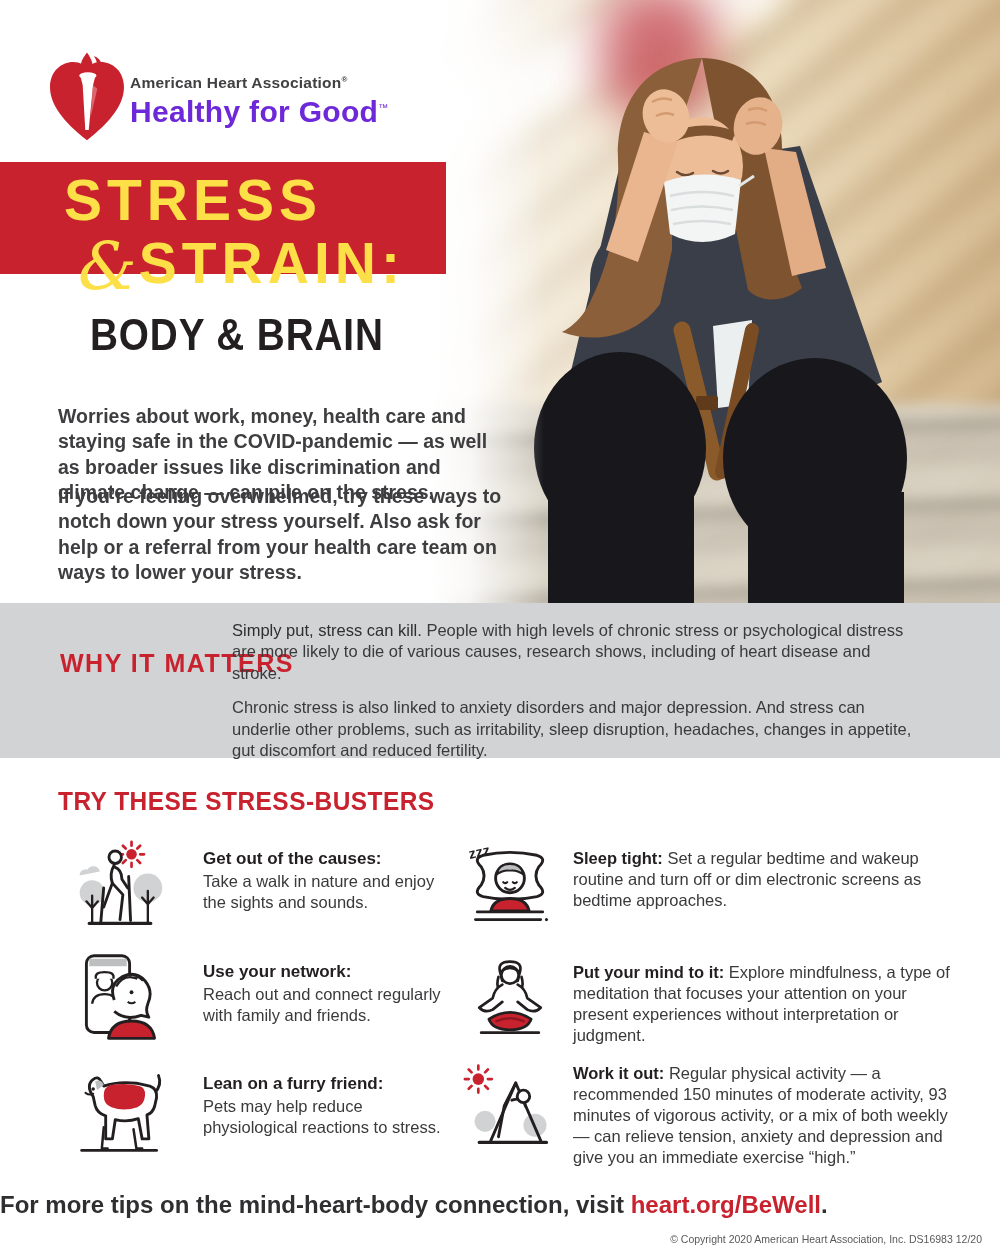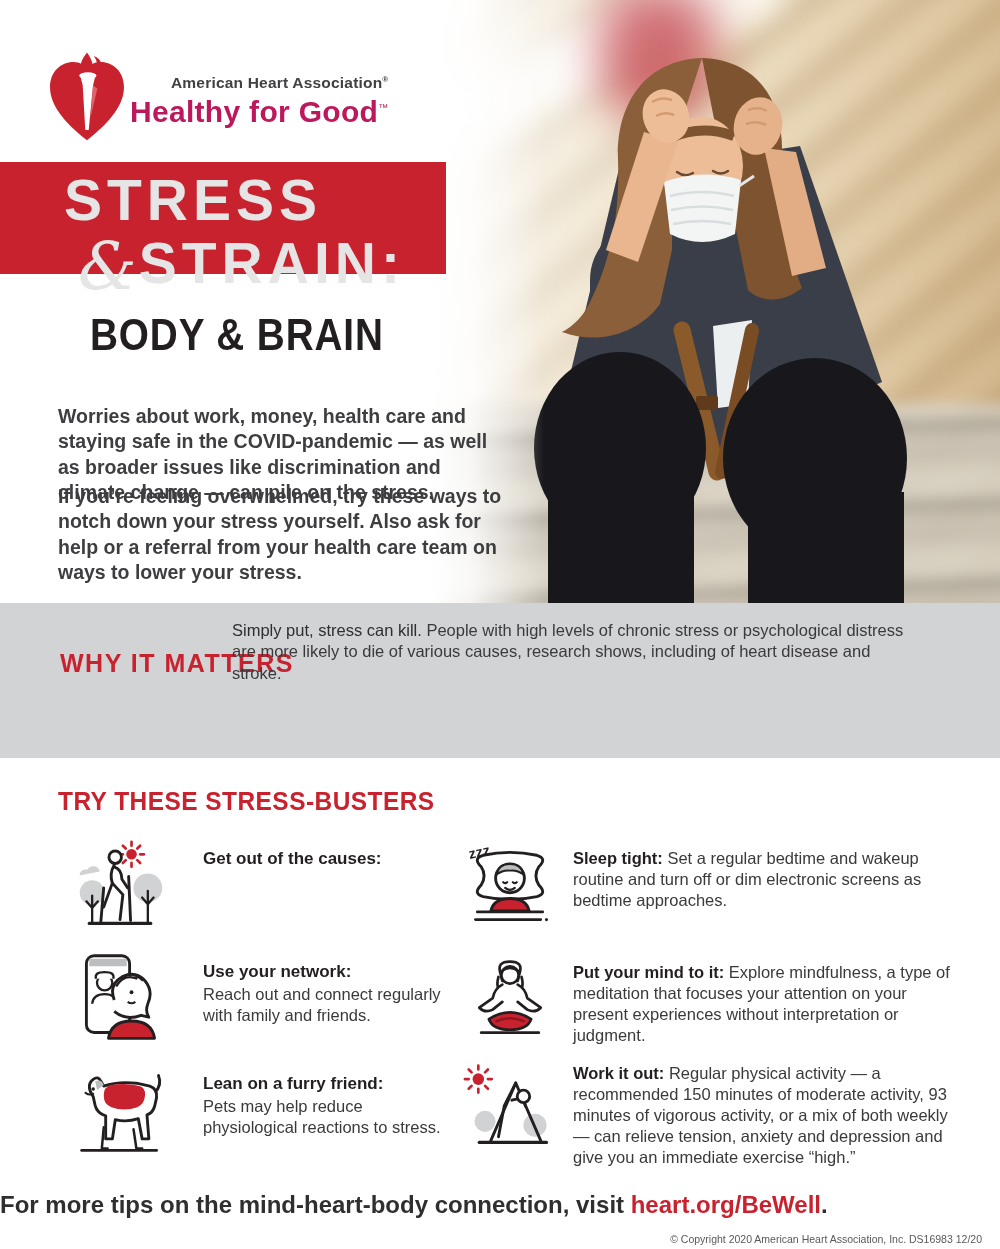--- a/index.html
+++ b/index.html
@@ -7,23 +7,23 @@
   #page {
     position:relative; width:1000px; height:1249px; margin:0 auto;
     background:#ffffff; overflow:hidden;
     font-family:"Liberation Sans", sans-serif; color:#3e3e40;
   }
   .abs { position:absolute; }
 
   
   #logo-heart { left:44px; top:50px; width:86px; height:98px; }
   #brand-text { left:130px; top:74px; }
-  #org-name { font-size:15.5px; font-weight:600; color:#414042; letter-spacing:.2px;text-align:right; }
+  #org-name { font-size:15.5px; font-weight:600; color:#414042; letter-spacing:.2px; }
   #org-name sup { font-size:8px; }
-  #program-name { font-size:30px; color:#be185d; font-weight:600; letter-spacing:.3px; margin-top:3px; }
+  #program-name { font-size:30px; color:#6d28d9; font-weight:600; letter-spacing:.3px; margin-top:3px; }
   #program-name sup { font-size:10px; font-weight:400; }
 
   
   #photo { left:430px; top:0; width:570px; height:603px; overflow:hidden; }
   #photo .bg  { position:absolute; inset:-30px;
       background:
         linear-gradient(100deg, rgba(255,255,255,.95) 0%, rgba(247,242,232,.75) 22%, rgba(228,206,162,.35) 48%, rgba(198,160,100,.45) 75%, rgba(177,134,74,.6) 100%),
         repeating-linear-gradient(-38deg, rgba(160,122,66,.45) 0 26px, rgba(235,216,180,.55) 26px 62px);
       filter:blur(11px); }
   #photo .rail { position:absolute; left:-70px; top:30px; width:430px; height:64px;
@@ -31,21 +31,21 @@
   #photo .redblob { position:absolute; left:170px; top:-14px; width:115px; height:135px;
       background:#c03a43; filter:blur(24px); opacity:.72; border-radius:40%; }
   #photo .steps { position:absolute; left:-30px; right:-30px; bottom:-16px; height:215px;
       background:repeating-linear-gradient(178deg, rgba(216,211,200,.85) 0 34px, rgba(165,161,150,.85) 34px 45px, rgba(201,195,184,.85) 45px 80px);
       filter:blur(7px); }
   #photo svg { position:absolute; left:0; top:0; }
   #photo .fade { position:absolute; inset:0;
       background:linear-gradient(90deg, #ffffff 0%, rgba(255,255,255,.85) 7%, rgba(255,255,255,0) 20%); }
 
   
-  #hero-banner { left:0; top:162px; width:446px; height:112px; background:#c9222f; color:#e5e5e5; padding:10px 0 16px 64px; }
+  #hero-banner { left:0; top:162px; width:446px; height:112px; background:#c9222f; color:#fde047; padding:10px 0 16px 64px; }
   .banner-line1 { font-size:57px; font-weight:bold; letter-spacing:5px; line-height:1.0; }
   .banner-line2 { margin-left:14px; font-size:57px; font-weight:bold; letter-spacing:5px; line-height:1.02; display:flex; align-items:center; }
   .banner-amp { font-family:"DejaVu Serif", serif; font-style:italic; font-weight:400; font-size:66px; letter-spacing:0; margin-right:2px; position:relative; top:4px; }
 
   #hero-subtitle { left:90px; top:310px; font-size:44px; font-weight:bold; color:#231f20; letter-spacing:1px; transform:scaleX(.88); transform-origin:left; white-space:nowrap; }
 
   .lead-para { left:58px; width:448px; font-size:19.5px; line-height:1.3; font-weight:600; color:#3e3e40; }
   #lead-para-1 { top:383px;margin-top:21px; }
   #lead-para-2 { top:484px; }
 
@@ -142,20 +142,21 @@
   </div>
   <div id="hero-subtitle" class="abs">BODY &amp; BRAIN</div>
 
   <p id="lead-para-1" class="abs lead-para">Worries about work, money, health care and staying safe in the COVID-pandemic — as well as broader issues like discrimination and climate change — can pile on the stress.</p>
   <p id="lead-para-2" class="abs lead-para">If you’re feeling overwhelmed, try these ways to notch down your stress yourself. Also ask for help or a referral from your health care team on ways to lower your stress.</p>
 
   <div id="why-section" class="abs">
     <div id="why-heading" class="abs">WHY IT MATTERS</div>
     <div id="why-text" class="abs">
       <p><span class="bold-lead">Simply put, stress can kill.</span> <span>People with high levels of chronic stress or psychological distress are more likely to die of various causes, research shows, including of heart disease and stroke.</span></p>
+      <p>Chronic stress is also linked to anxiety disorders and major depression. And stress can underlie other problems, such as irritability, sleep disruption, headaches, changes in appetite, gut discomfort and reduced fertility.</p>
     </div>
   </div>
 
   <div id="busters-heading" class="abs">TRY THESE STRESS-BUSTERS</div>
 
   <div class="abs icon-box" style="left:72px; top:838px;">
     <svg viewBox="0 0 100 100">
       <circle cx="21" cy="57" r="13" fill="#d0d2d3"></circle>
         <circle cx="79" cy="52" r="15" fill="#d0d2d3"></circle>
       <path d="M8 39 a6 6 0 0 1 8-6 a7 7 0 0 1 13 2 Z" fill="#d0d2d3"></path>
@@ -171,20 +172,21 @@
         <path d="M44 28 c-4 7 -4 13 -2 19 l-9 25"></path>
         <path d="M42 47 l11 12 -3 26"></path>
         <path d="M44 30 c6 2 8 8 8 13 l6 9"></path>
         <path d="M59 40 l2 46 M33 52 l-3 36"></path>
         <path d="M18 89 h64" stroke-width="3.4"></path>
       </g>
     </svg>
   </div>
   <div class="abs item-text" style="left:203px; top:849px; width:232px;">
     <p class="item-title">Get out of the causes:</p>
+    <p class="item-body">Take a walk in nature and enjoy the sights and sounds.</p>
   </div>
 
   <div class="abs icon-box" style="left:72px; top:950px;">
     <svg viewBox="0 0 100 100">
       <rect x="15" y="6" width="45" height="80" rx="8" fill="#fff" stroke="#231f20" stroke-width="3"></rect>
       <path d="M18 9 h39 v8 h-39 z" fill="#bcbec0"></path>
       <g fill="none" stroke="#231f20" stroke-width="2.4">
         <circle cx="34" cy="34" r="8" fill="#fff"></circle>
         <path d="M25 30 q-2 -7 9 -7 q11 0 9 7" fill="#fff"></path>
         <path d="M21 56 q1 -10 13 -10 q12 0 13 10" fill="#fff"></path>

